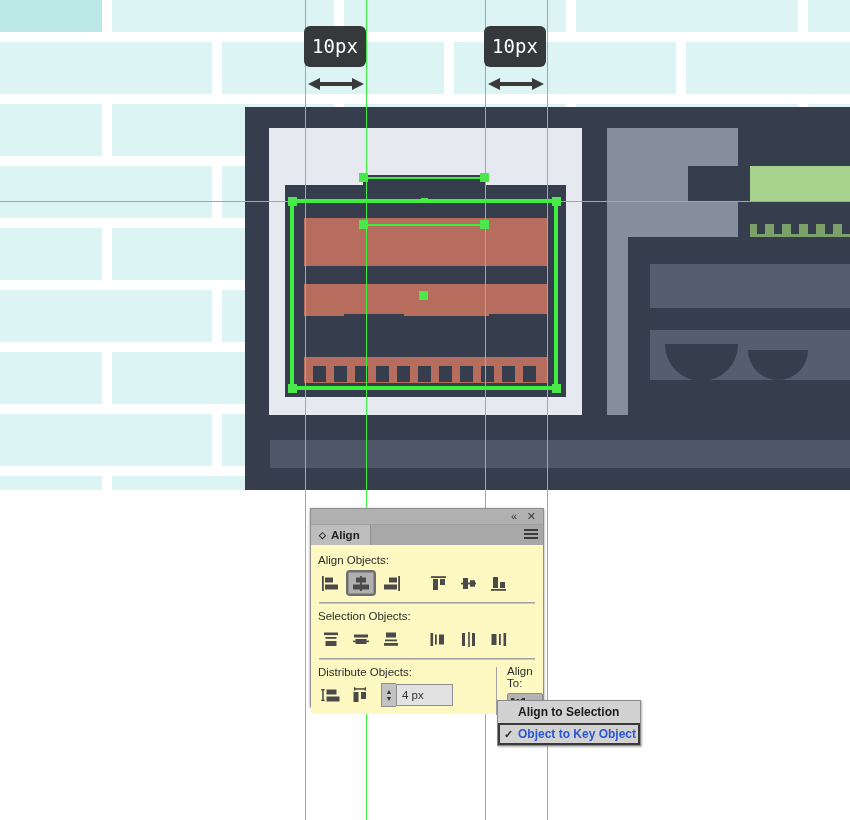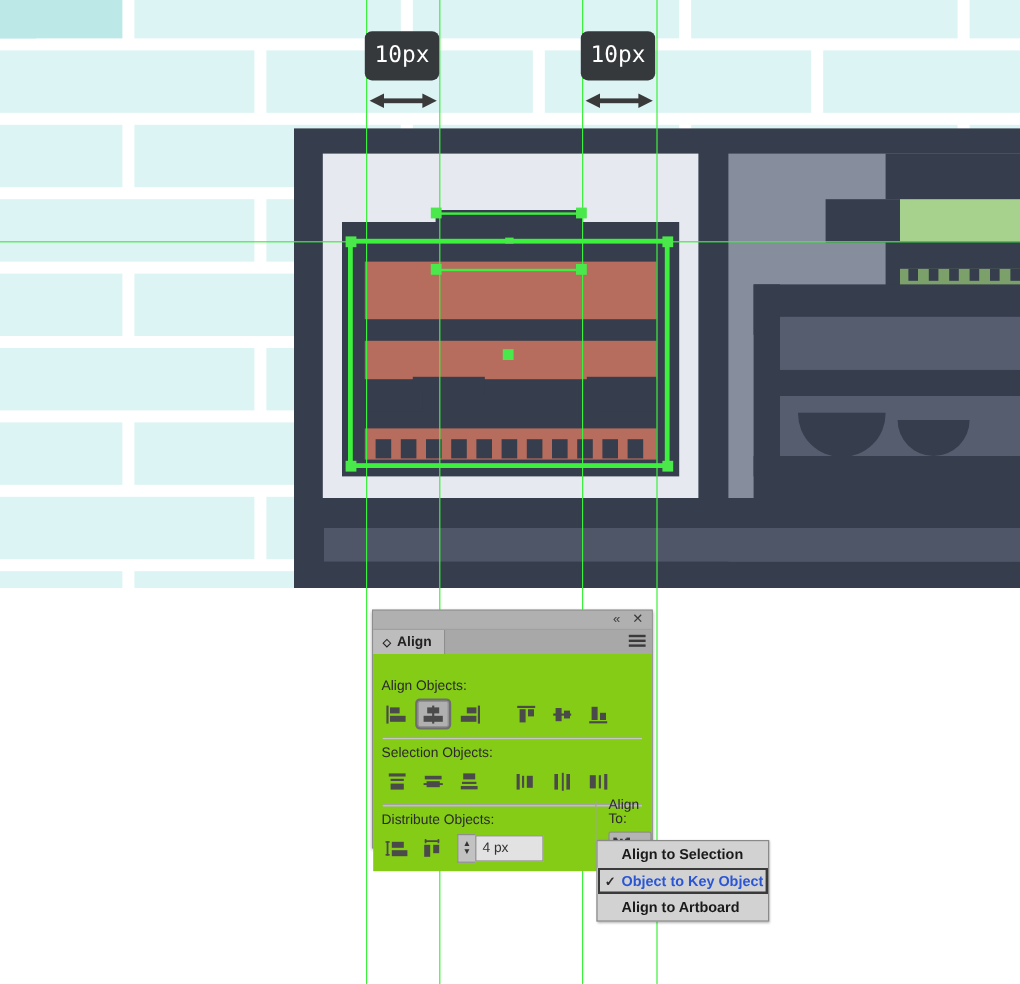--- a/index.html
+++ b/index.html
@@ -88,21 +88,21 @@
   .panel-topbar{height:15px;background:#b0b0b0;position:relative;border-bottom:1px solid #a0a0a0;}
   .topbar-ico{position:absolute;top:1px;color:#3a3a3a;font-size:11px;line-height:13px;cursor:default;}
   .tabrow{height:20px;background:#a8a8a8;position:relative;display:flex;align-items:stretch;}
   .tab{
     background:#bdbdbd;padding:0 10px 0 8px;display:flex;align-items:center;gap:5px;
     font-size:11.5px;font-weight:bold;color:#222;border-right:1px solid #8e8e8e;
   }
   .tab .dia{font-size:9px;}
   .tabrow .ham{position:absolute;right:5px;top:4px;width:14px;}
   .ham span{display:block;height:1.5px;background:#3a3a3a;margin-bottom:2.5px;}
-  .panel-body{padding:21px 0 0 0;background:#84cc16;height:160px;position:relative;}
+  .panel-body{padding:9px 0 0 0;background:#fef9c3;height:160px;position:relative;}
   .sect-label{font-size:11.5px;color:#2b2b2b;margin:0 0 4px 7px;}
   .btnrow{display:flex;align-items:center;margin:0 0 0 5px;}
   .abtn{
     width:30px;height:26px;display:flex;align-items:center;justify-content:center;
     box-sizing:border-box;background:transparent;border:2px solid transparent;border-radius:4px;
   }
   .abtn.active{border:2px solid #6e6e6e;background:#b0b0b0;box-shadow:inset 0 0 0 1px #909090;}
   .gap{width:18px;}
   .divider{height:1px;background:#a3a3a3;margin:6px 8px 6px 8px;border-bottom:1px solid #c6c6c6;}
   .spacing-row{display:flex;align-items:center;margin-left:5px;}
@@ -453,18 +453,15 @@
   </div>
 
   <div id="align-menu">
       <div class="menu-item">
         <span>Align to Selection</span>
       </div>
       <div class="menu-item selected">
         <span class="check">✓</span>
         <span style="color: rgb(42, 86, 214);">Object to Key Object</span>
       </div>
-      <div class="menu-item">
-        <span>Align to Artboard</span>
-      </div>
     </div>
 
 </div>
 
 </body></html>

